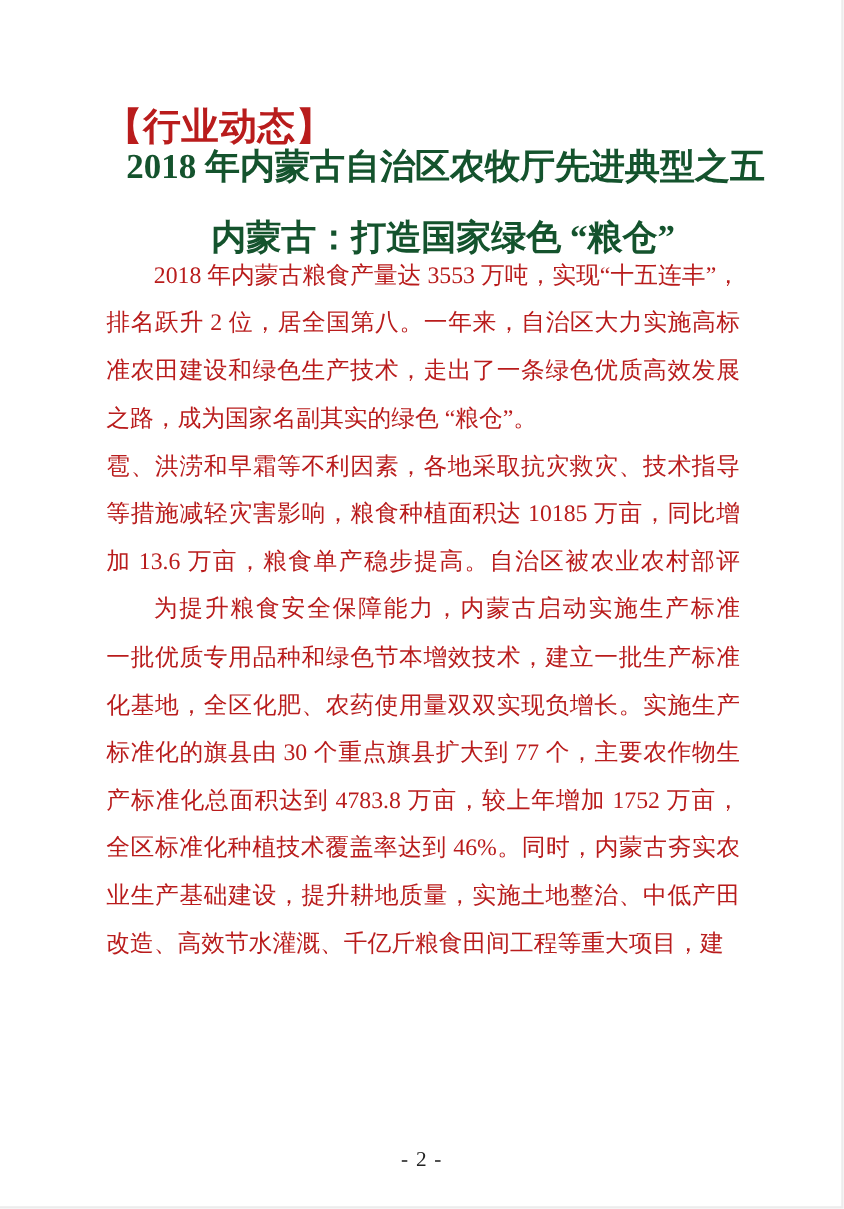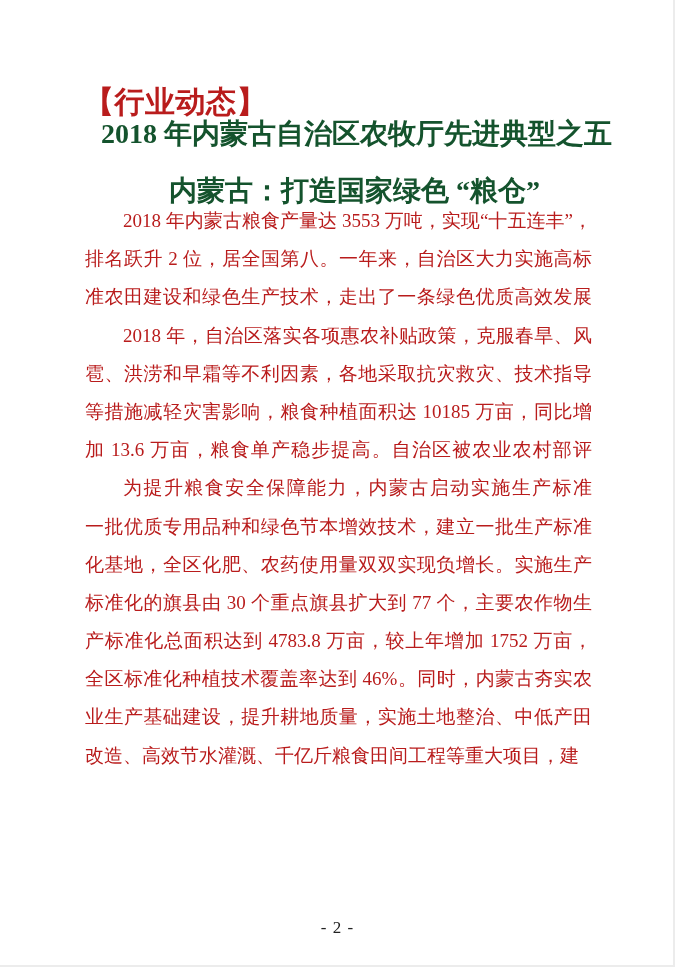--- a/index.html
+++ b/index.html
@@ -82,23 +82,23 @@
 
   <h1 class="title-line title-1">2018 年内蒙古自治区农牧厅先进典型之五</h1>
 
   <h1 class="title-line title-2">内蒙古：打造国家绿色 “粮仓”</h1>
 
   <div class="body-text" id="body-text">
       <div class="para">
         <div class="line first">2018 年内蒙古粮食产量达 3553 万吨，实现“十五连丰”，</div>
         <div class="line">排名跃升 2 位，居全国第八。一年来，自治区大力实施高标</div>
         <div class="line">准农田建设和绿色生产技术，走出了一条绿色优质高效发展</div>
+        <div class="line last">之路，成为国家名副其实的绿色 “粮仓”。</div>
       </div>
       <div class="para">
-        <div class="line first">2018 年，自治区落实各项惠农补贴政策，克服春旱、风</div>
         <div class="line">雹、洪涝和早霜等不利因素，各地采取抗灾救灾、技术指导</div>
         <div class="line">等措施减轻灾害影响，粮食种植面积达 10185 万亩，同比增</div>
         <div class="line">加 13.6 万亩，粮食单产稳步提高。自治区被农业农村部评</div>
       </div>
       <div class="para">
         <div class="line first">为提升粮食安全保障能力，内蒙古启动实施生产标准</div>
         <div class="line">一批优质专用品种和绿色节本增效技术，建立一批生产标准</div>
         <div class="line">化基地，全区化肥、农药使用量双双实现负增长。实施生产</div>
         <div class="line">标准化的旗县由 30 个重点旗县扩大到 77 个，主要农作物生</div>
         <div class="line">产标准化总面积达到 4783.8 万亩，较上年增加 1752 万亩，</div>

